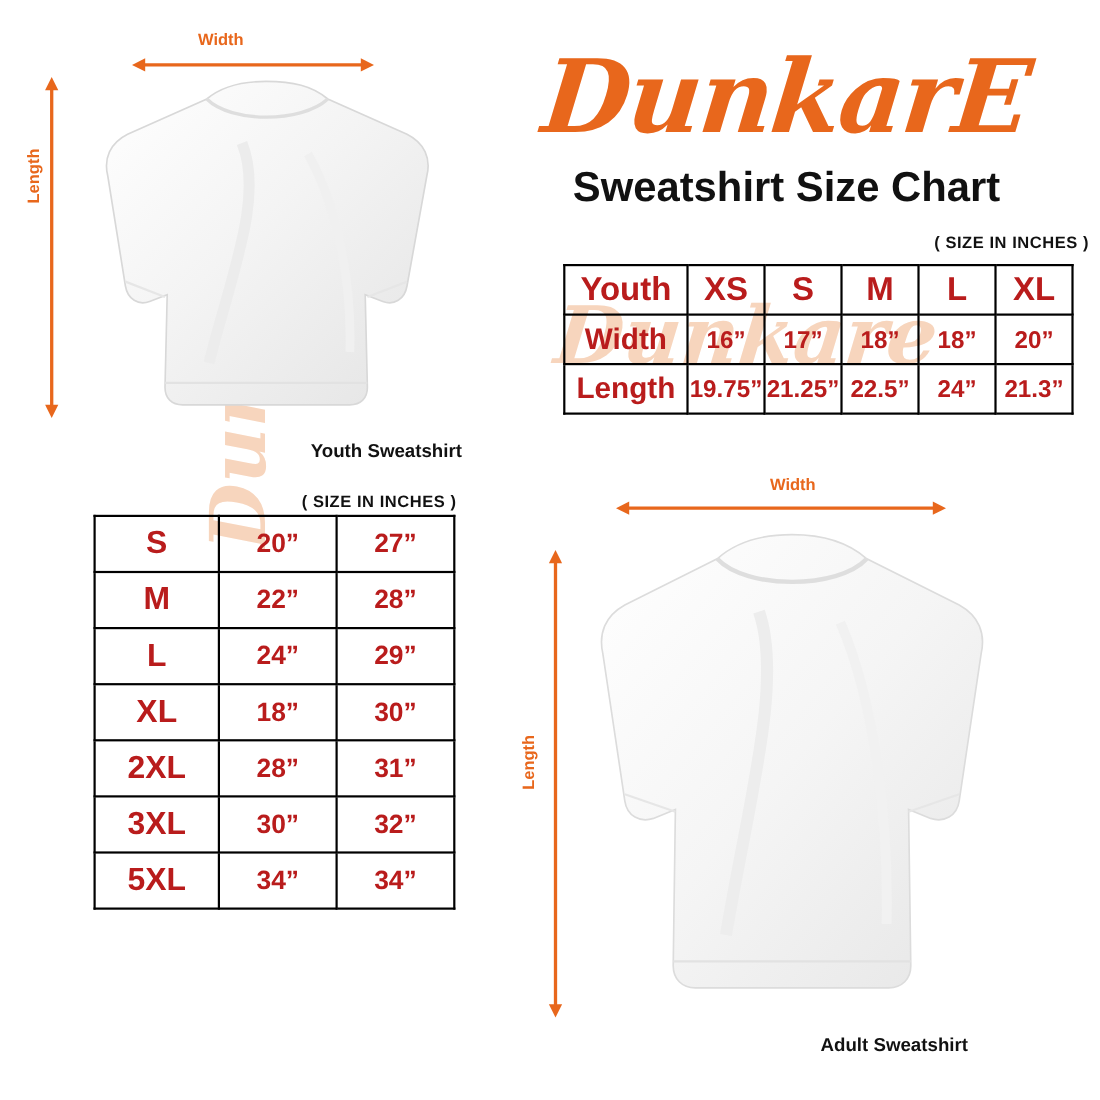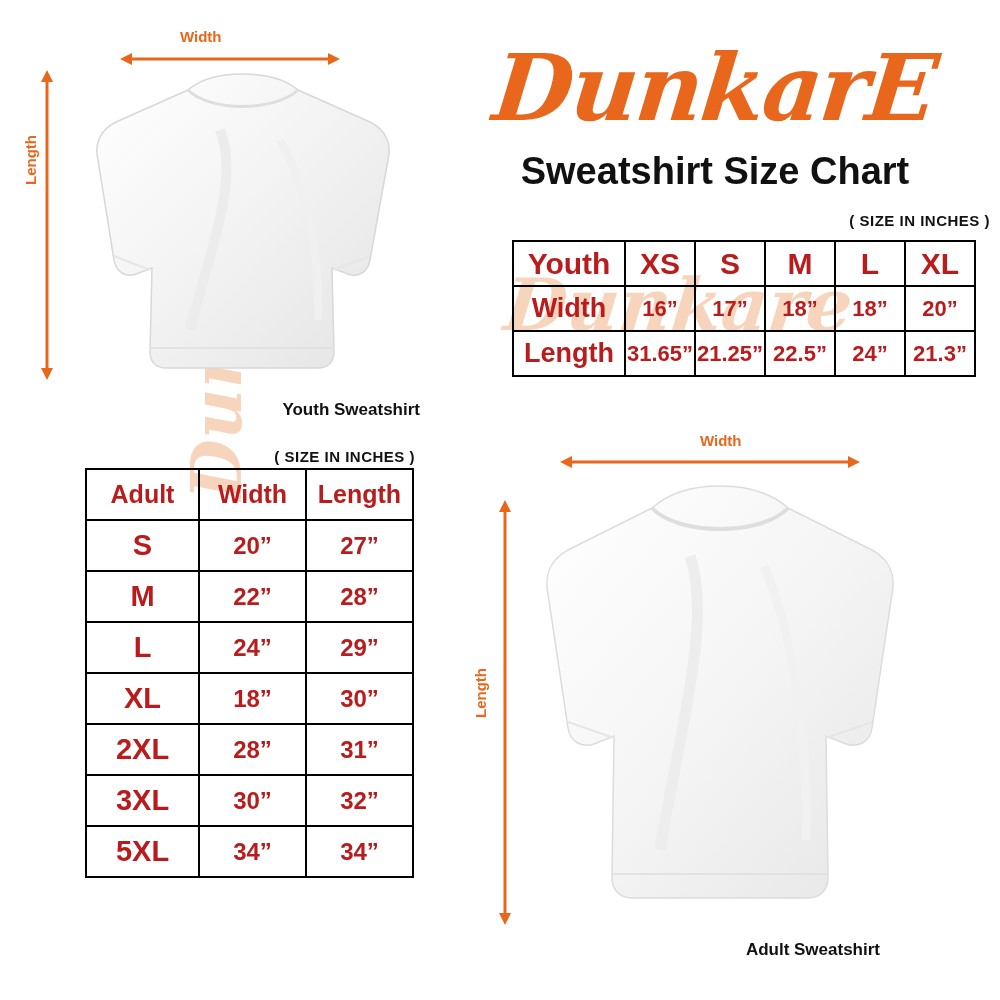--- a/index.html
+++ b/index.html
@@ -230,37 +230,32 @@
   <tr>
     <td class="rowhead">Width</td>
     <td class="c val">16”</td>
     <td class="c val">17”</td>
     <td class="c val">18”</td>
     <td class="c val">18”</td>
     <td class="c val">20”</td>
   </tr>
   <tr>
     <td class="rowhead">Length</td>
-    <td class="c val">31.65”</td>
+    <td class="c val">19.75”</td>
     <td class="c val">21.25”</td>
     <td class="c val">22.5”</td>
     <td class="c val">24”</td>
     <td class="c val">21.3”</td>
   </tr>
 </tbody>
   </table>
 
 <div class="inches-note" id="adult-inches-note">( SIZE IN INCHES )</div>
 <table class="size-table" id="adult-table">
   <tbody>
-      <tr>
-    <td class="rowhead hdrcell">Adult</td>
-    <td class="c hdrcell">Width</td>
-    <td class="c hdrcell">Length</td>
-  </tr>
   <tr>
     <td class="rowhead sizecell">S</td>
     <td class="c val">20”</td>
     <td class="c val">27”</td>
   </tr>
   <tr>
     <td class="rowhead sizecell">M</td>
     <td class="c val">22”</td>
     <td class="c val">28”</td>
   </tr>

